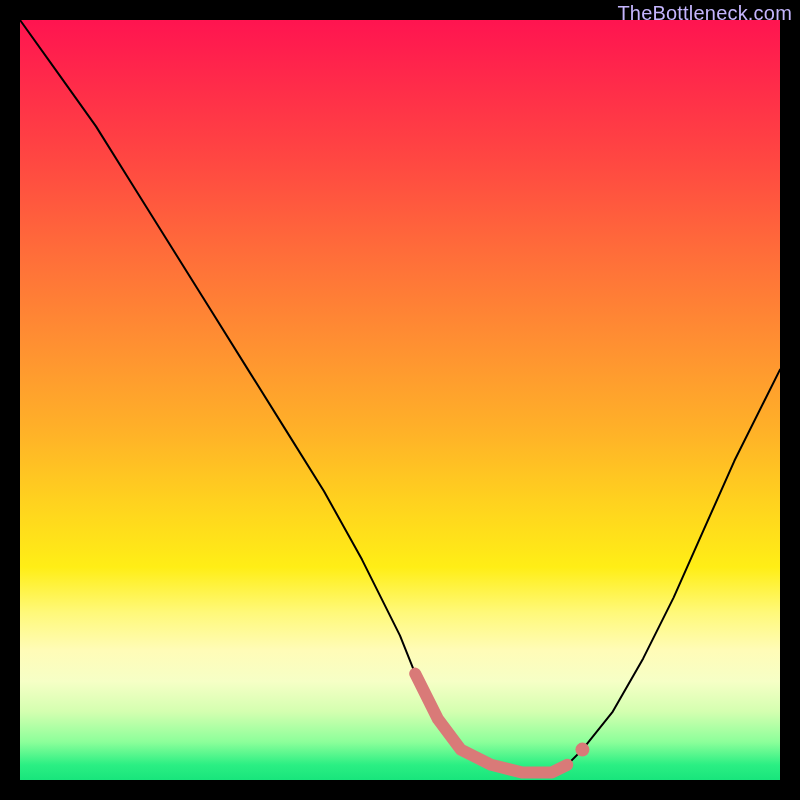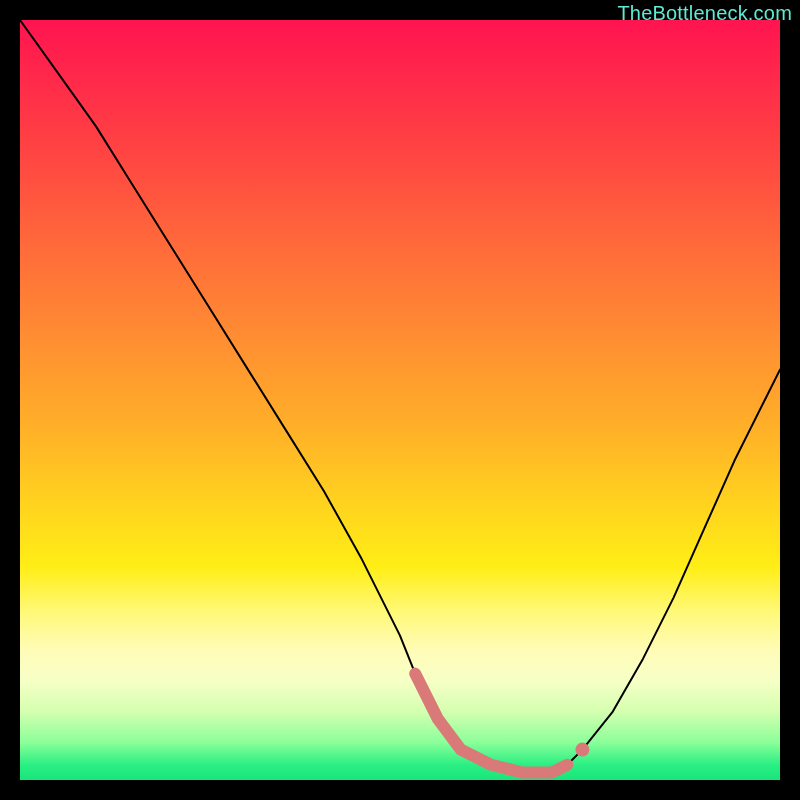--- a/index.html
+++ b/index.html
@@ -40,21 +40,21 @@
       #d4ffb0 91%,
       #8cff9a 95%,
       #2bef83 98%,
       #18e57c 100%
     );
   }
   .watermark {
     position: absolute;
     top: 2px;
     right: 8px;
-    color: #5eead4;
+    color: #c4b5fd;
     font-size: 20px;
     font-weight: 500;
     letter-spacing: 0.2px;
     z-index: 5;
   }
   svg.curve {
     position: absolute;
     left: 0;
     top: 0;
     width: 760px;

